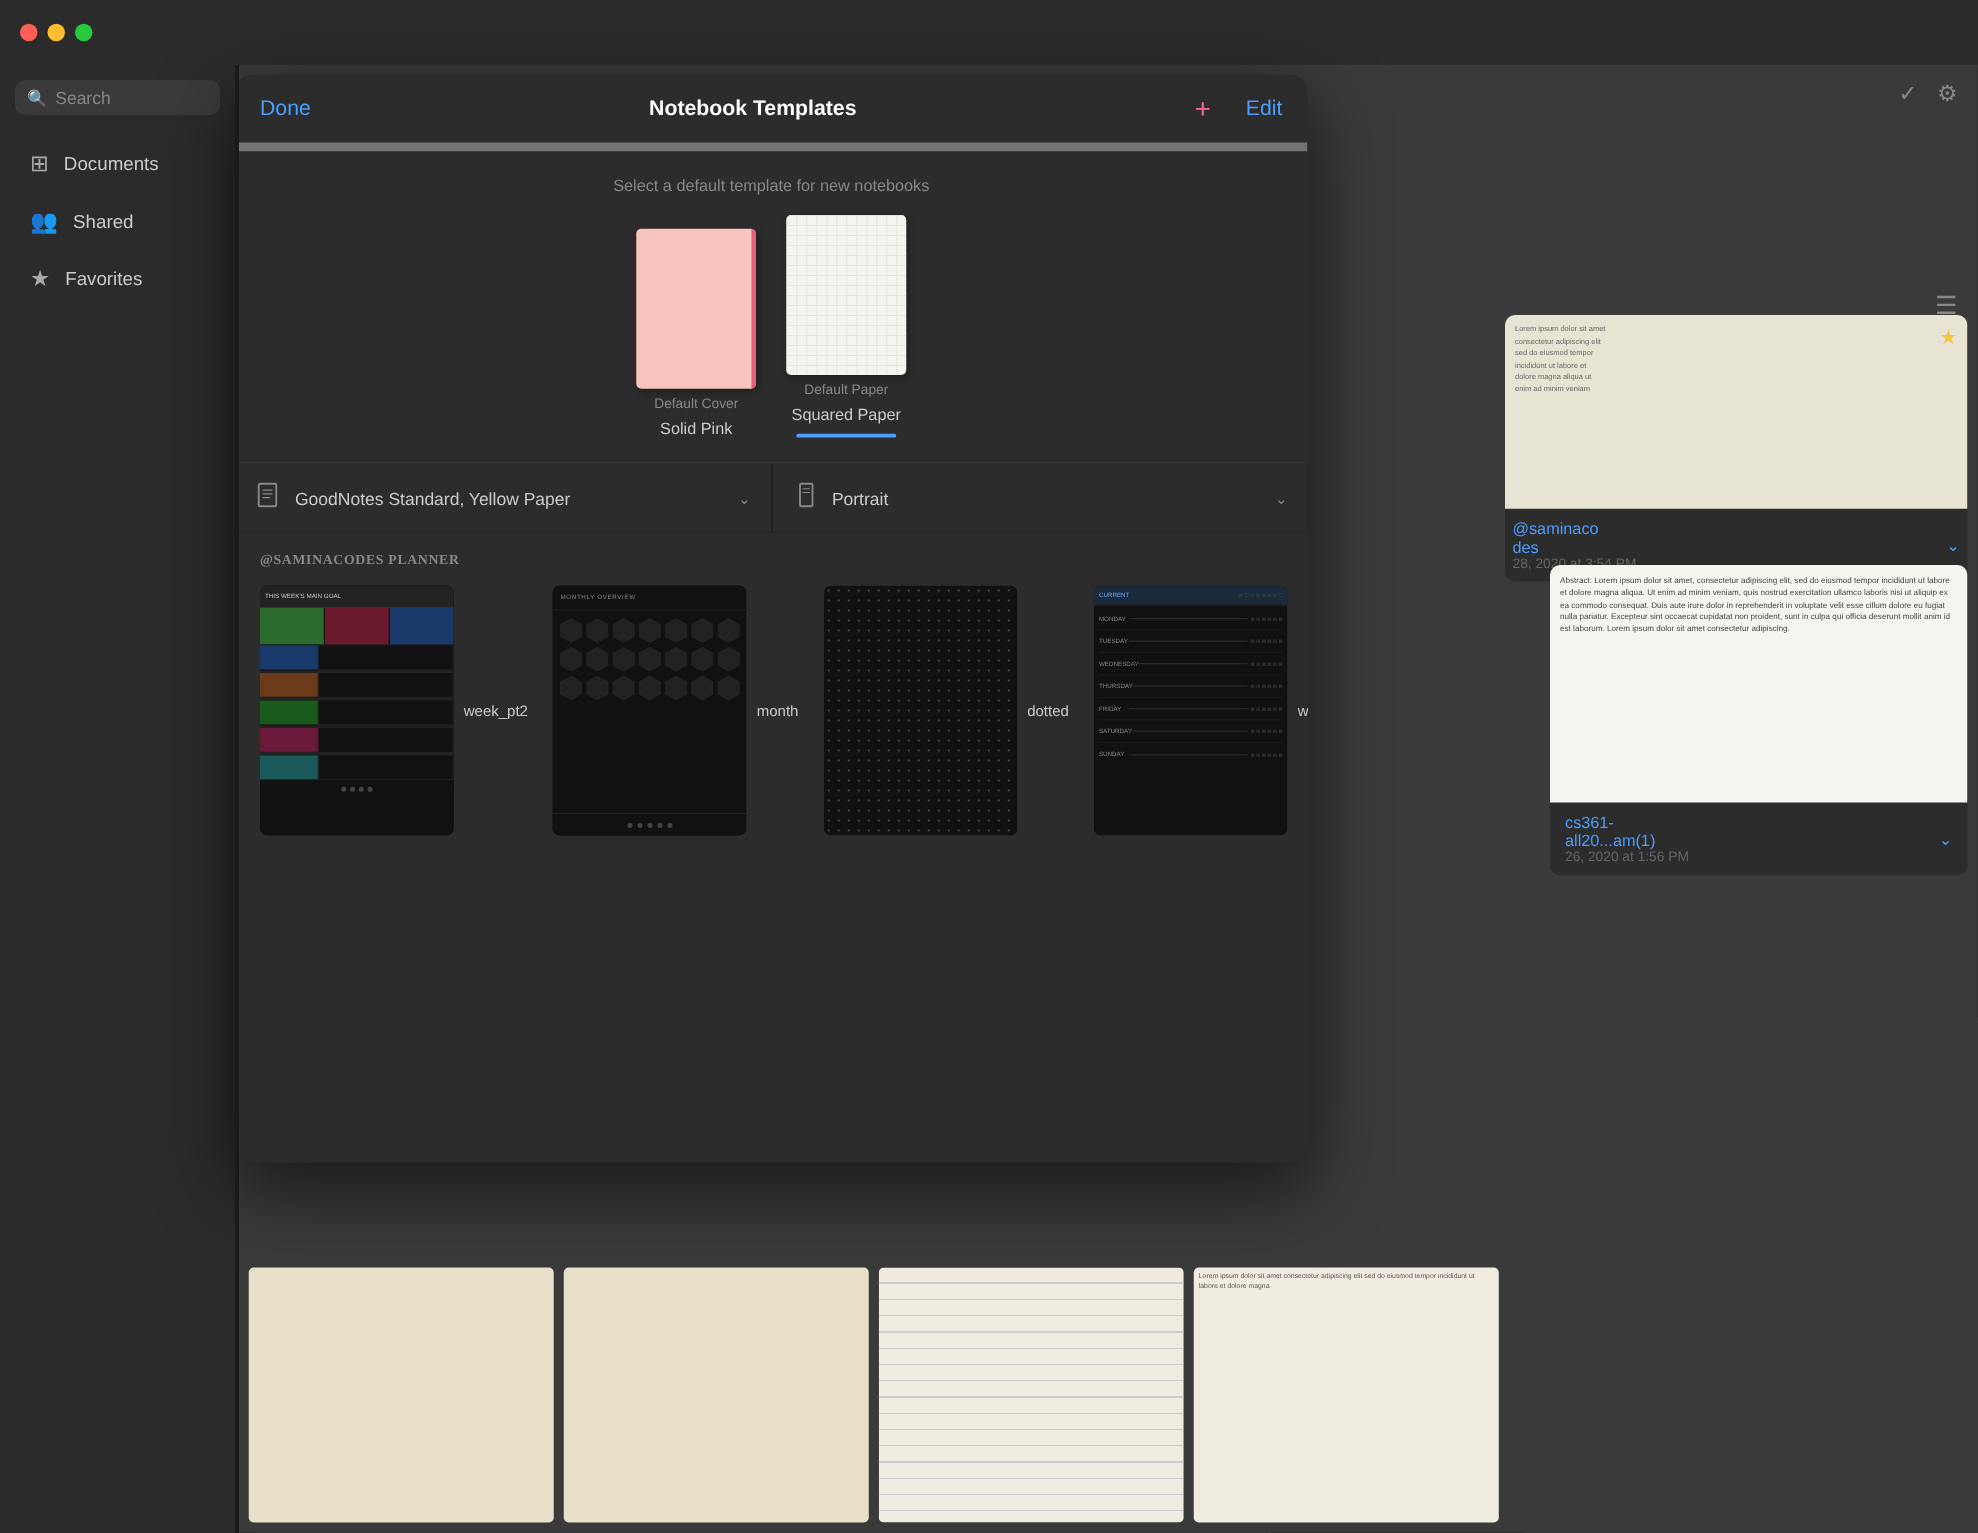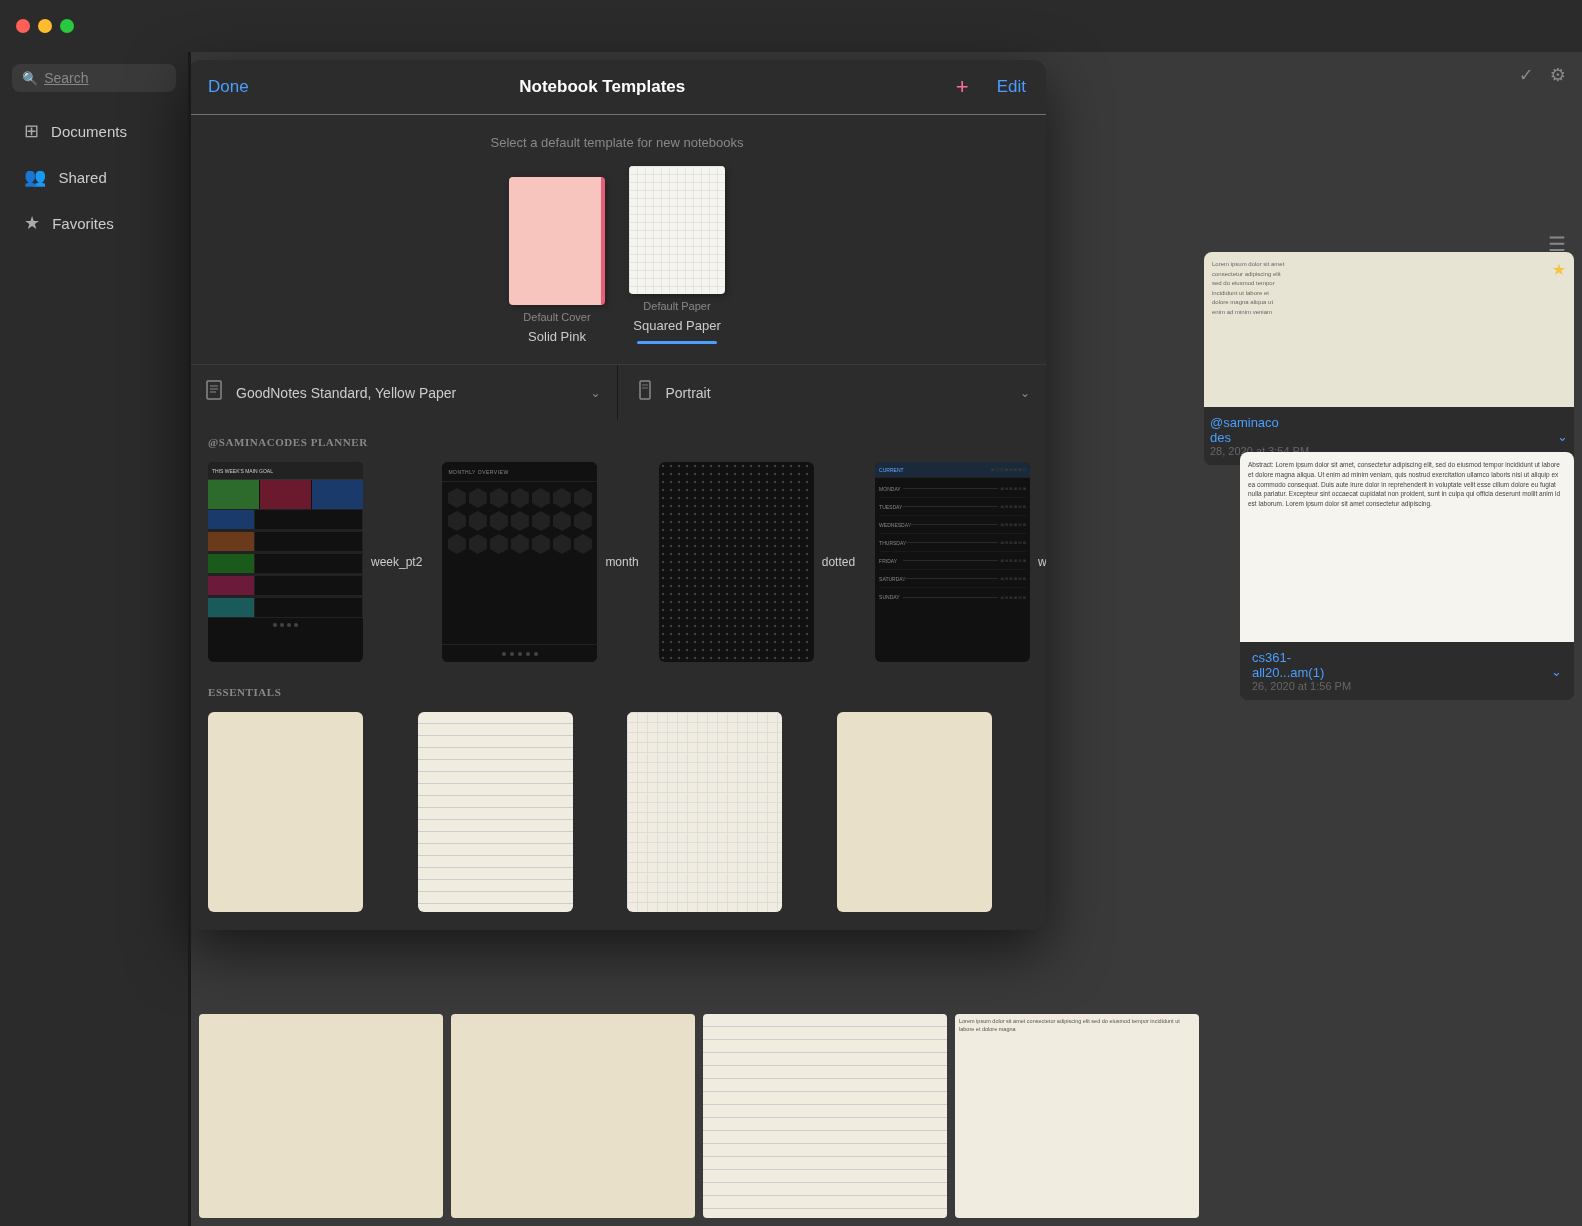--- a/index.html
+++ b/index.html
@@ -52,21 +52,20 @@
       padding: 6px 10px;
       gap: 6px;
     }
     .search-icon-small {
       color: #888;
       font-size: 13px;
     }
     .search-placeholder {
       color: #888;
       font-size: 14px;
-      text-decoration: underline;
     }
     .sidebar-item {
       display: flex;
       align-items: center;
       padding: 10px 16px;
       gap: 12px;
       cursor: pointer;
       border-radius: 8px;
       margin: 2px 8px;
     }
@@ -105,21 +104,21 @@
       box-shadow: 0 20px 60px rgba(0,0,0,0.6);
     }
 
     
     .modal-header {
       display: flex;
       align-items: center;
       justify-content: space-between;
       padding: 16px 20px;
       background: #2c2c2c;
-      border-bottom: 1px solid #737373;
+      border-bottom: 7px solid #737373;
       flex-shrink: 0;
     }
     .modal-done-btn {
       color: #4a9eff;
       font-size: 17px;
       font-weight: 500;
       cursor: pointer;
       background: none;
       border: none;
     }
@@ -687,48 +686,15 @@
                   <span style="font-size:4px; color:#444;">⊠ ⊟ ⊠ ⊠ ⊟ ⊠</span>
                 </div>
               </div>
             </div>
           </div>
           <span class="thumb-label">week_pt1</span>
         </div>
       </div>
     </div>
 
-    <div>
-      <div class="section-title">ESSENTIALS</div>
-      <div class="template-grid">
-
-        <div class="template-thumb">
-          <div class="thumb-img">
-            <div style="width:100%; height:100%; background:#e8e0c8;"></div>
-          </div>
-
-        </div>
-
-        <div class="template-thumb">
-          <div class="thumb-img">
-            <div style="width:100%; height:100%; background:#f0ece0; background-image: repeating-linear-gradient(transparent, transparent 11px, #ccc 11px, #ccc 12px);"></div>
-          </div>
-
-        </div>
-
-        <div class="template-thumb">
-          <div class="thumb-img">
-            <div style="width:100%; height:100%; background:#f0ece0; background-image: repeating-linear-gradient(#ddd 0, #ddd 1px, transparent 1px, transparent 10px), repeating-linear-gradient(90deg, #ddd 0, #ddd 1px, transparent 1px, transparent 10px); background-size:10px 10px;"></div>
-          </div>
-
-        </div>
-
-        <div class="template-thumb">
-          <div class="thumb-img">
-            <div style="width:100%; height:100%; background:#e8e0c8;"></div>
-          </div>
-          <span class="thumb-label"></span>
-        </div>
-      </div>
-    </div>
 
   </div>
 </div>
 
 </body></html>

